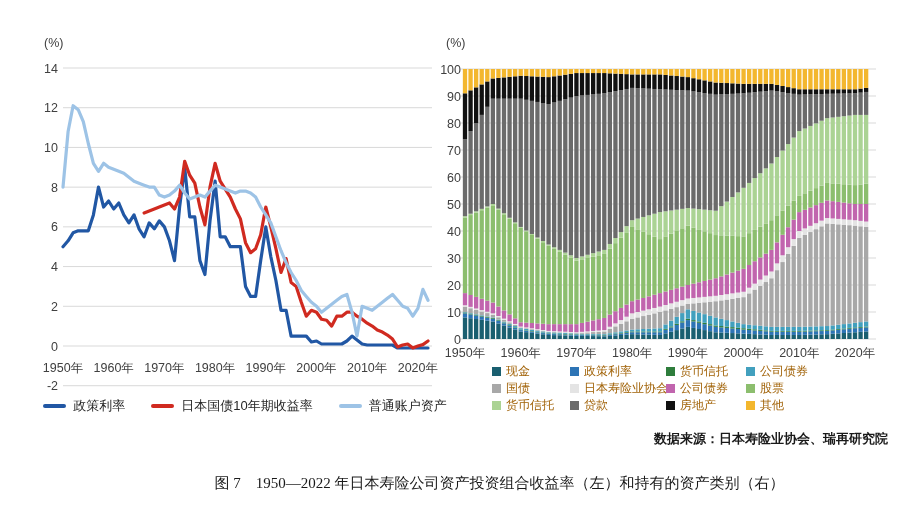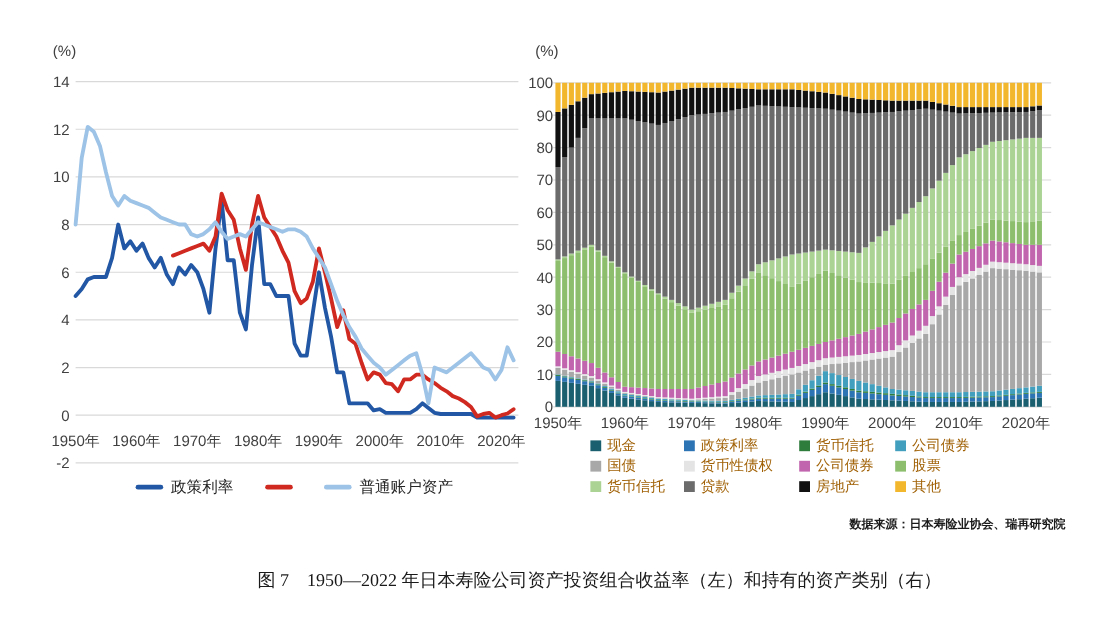--- a/index.html
+++ b/index.html
@@ -14,21 +14,21 @@
                justify-content:center;align-items:center;gap:26px;}
   .legend-left .item{display:flex;align-items:center;gap:7px;font-size:13px;color:#262626;}
   .legend-left .marker{width:23px;height:4.5px;border-radius:3px;}
   .legend-right{position:absolute;left:492px;top:363px;display:grid;
                 grid-template-columns:78px 96px 80px 80px;}
   .legend-right .item{display:flex;align-items:center;gap:5px;height:17px;
                       font-size:12px;color:#a16207;white-space:nowrap;}
   .legend-right .marker{width:9px;height:9px;flex:0 0 9px;}
   #source-note{position:absolute;left:470px;top:430px;width:418px;text-align:right;
                font-family:"Liberation Serif","DejaVu Serif",serif;font-weight:600;
-               font-size:10px;color:#1a1a1a;}
+               font-size:13px;color:#1a1a1a;}
   #figure-caption{position:absolute;left:0;top:474px;width:919px;text-align:center;
                font-family:"Liberation Serif","DejaVu Serif",serif;
                font-size:15px;color:#1a1a1a;padding-left:40px;}
 </style>
 </head>
 <body>
 
 <div class="page">
   <div id="unit-left" class="unit-label">(%)</div>
   <div id="unit-right" class="unit-label">(%)</div>
@@ -1123,20 +1123,21 @@
       </g>
     </svg>
 
   <div class="legend-left" id="legend-left">
       <div class="item">
         <span class="marker" style="background: rgb(33, 87, 164);"></span>
         <span>政策利率</span>
       </div>
       <div class="item">
         <span class="marker" style="background: rgb(208, 42, 32);"></span>
+        <span>日本国债10年期收益率</span>
       </div>
       <div class="item">
         <span class="marker" style="background: rgb(157, 195, 230);"></span>
         <span>普通账户资产</span>
       </div>
     </div>
   <div class="legend-right" id="legend-right">
       <div class="item">
         <span class="marker" style="background: rgb(26, 95, 112);"></span>
         <span>现金</span>
@@ -1152,21 +1153,21 @@
       <div class="item">
         <span class="marker" style="background: rgb(66, 160, 190);"></span>
         <span>公司债券</span>
       </div>
       <div class="item">
         <span class="marker" style="background: rgb(168, 168, 168);"></span>
         <span>国债</span>
       </div>
       <div class="item">
         <span class="marker" style="background: rgb(228, 228, 228);"></span>
-        <span>货币性债权</span>
+        <span>日本寿险业协会</span>
       </div>
       <div class="item">
         <span class="marker" style="background: rgb(193, 101, 174);"></span>
         <span>公司债券</span>
       </div>
       <div class="item">
         <span class="marker" style="background: rgb(140, 190, 110);"></span>
         <span>股票</span>
       </div>
       <div class="item">

